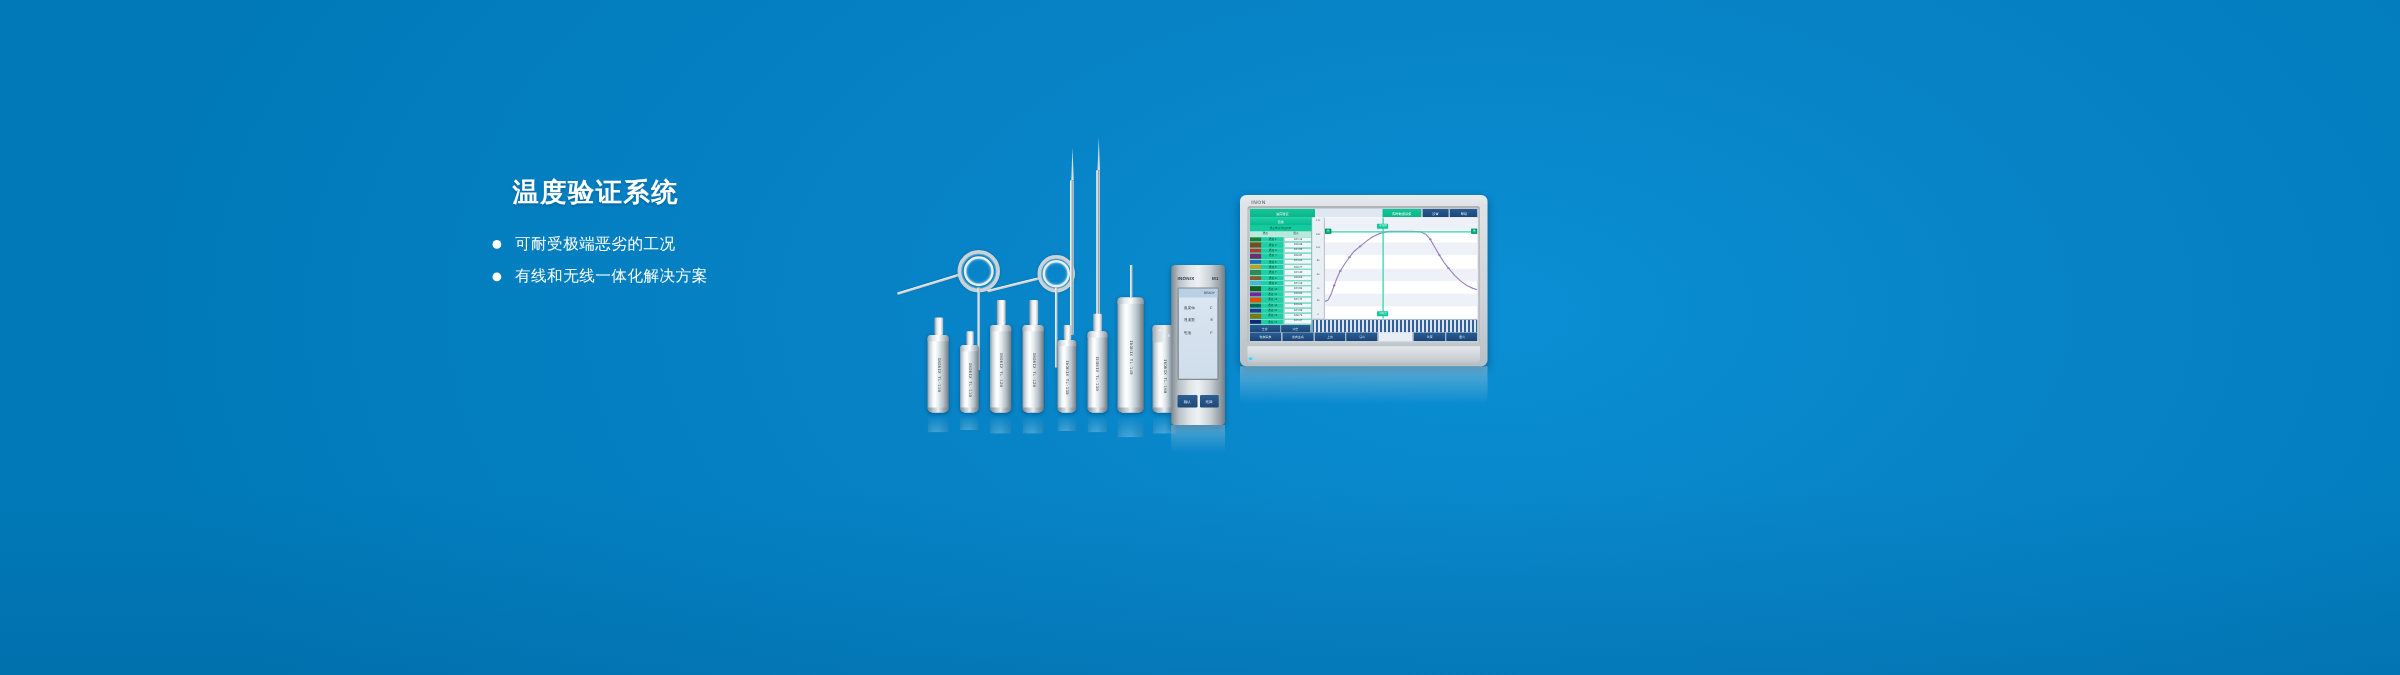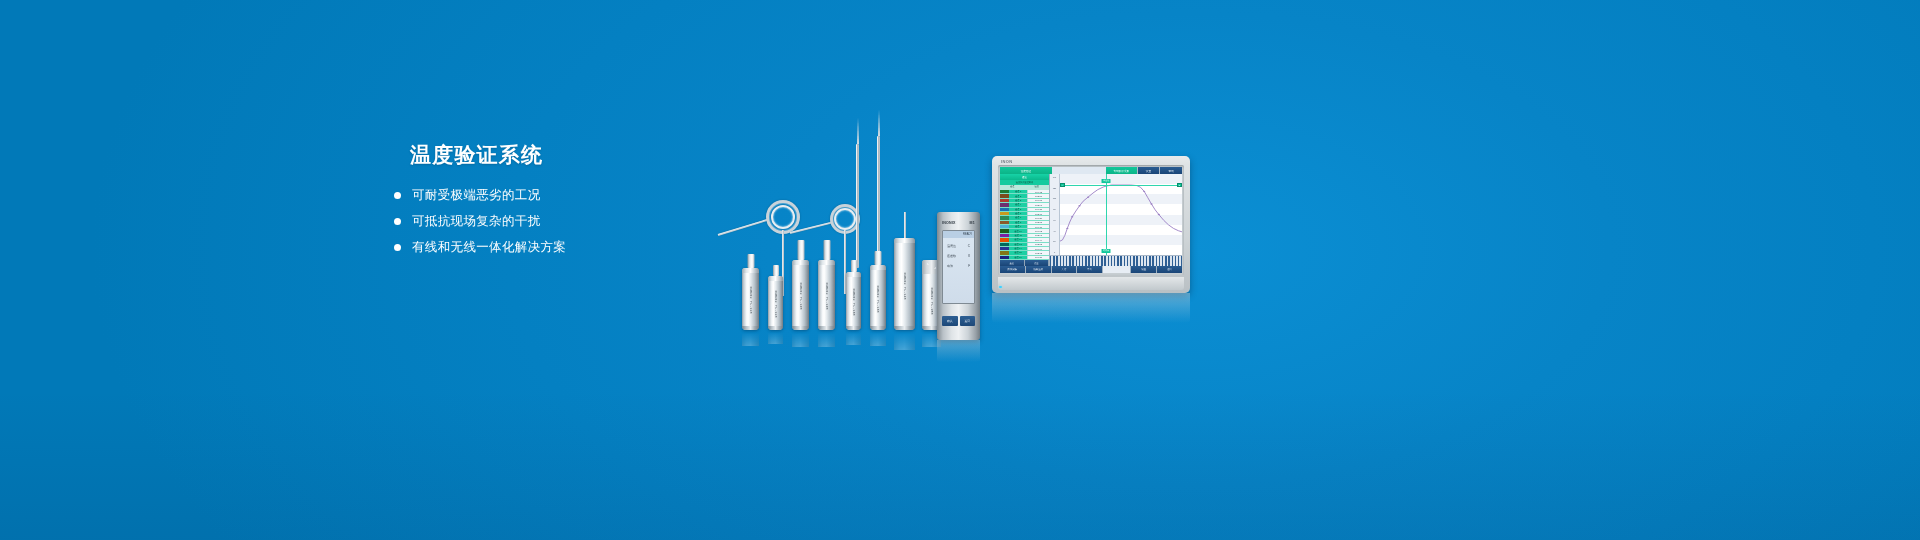--- a/index.html
+++ b/index.html
@@ -345,24 +345,20 @@
 <body>
 
 <div id="banner">
 
   <div id="copy">
     <div class="hero-title">温度验证系统</div>
     <div class="bullets">
       <div class="bullet">
         <span class="bullet-dot"></span>
         <span class="bullet-text">可耐受极端恶劣的工况</span>
-      </div>
-      <div class="bullet">
-        <span class="bullet-dot"></span>
-        <span class="bullet-text">可抵抗现场复杂的干扰</span>
       </div>
       <div class="bullet">
         <span class="bullet-dot"></span>
         <span class="bullet-text">有线和无线一体化解决方案</span>
       </div>
     </div>
   </div>
 
   <div id="product">
 

